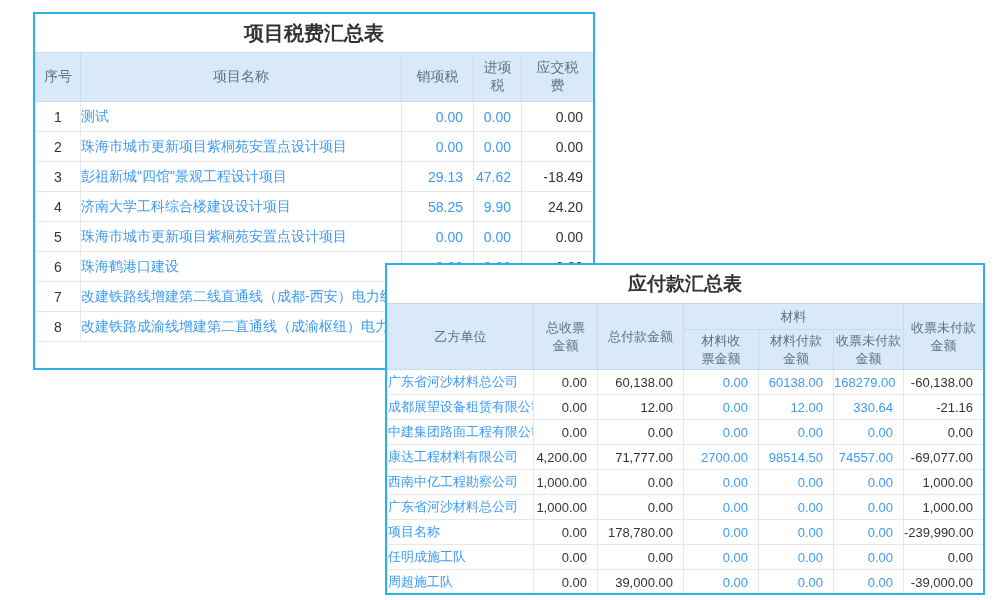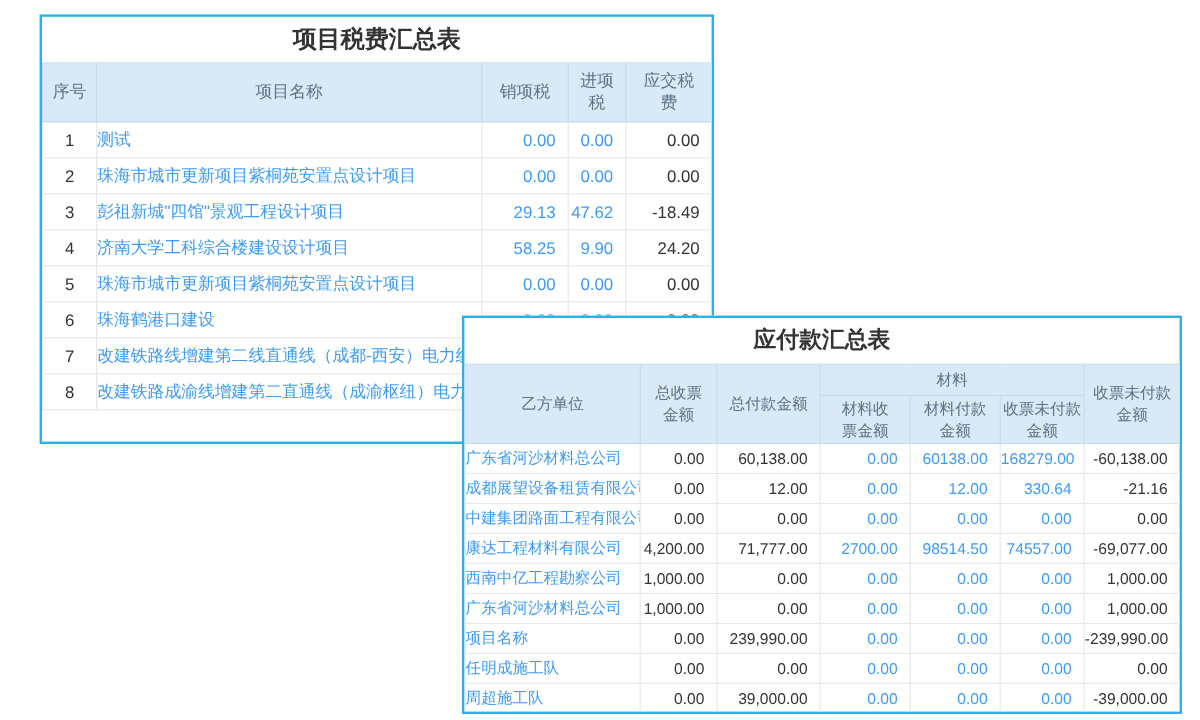--- a/index.html
+++ b/index.html
@@ -209,21 +209,21 @@
           <td class="c-num-dark">1,000.00</td>
           <td class="c-num-dark">0.00</td>
           <td class="c-num-blue">0.00</td>
           <td class="c-num-blue">0.00</td>
           <td class="c-num-blue">0.00</td>
           <td class="c-num-dark">1,000.00</td>
         </tr>
         <tr>
           <td class="c-link">项目名称</td>
           <td class="c-num-dark">0.00</td>
-          <td class="c-num-dark">239,990.00</td>
+          <td class="c-num-dark">178,780.00</td>
           <td class="c-num-blue">0.00</td>
           <td class="c-num-blue">0.00</td>
           <td class="c-num-blue">0.00</td>
           <td class="c-num-dark">-239,990.00</td>
         </tr>
         <tr>
           <td class="c-link">任明成施工队</td>
           <td class="c-num-dark">0.00</td>
           <td class="c-num-dark">0.00</td>
           <td class="c-num-blue">0.00</td>

